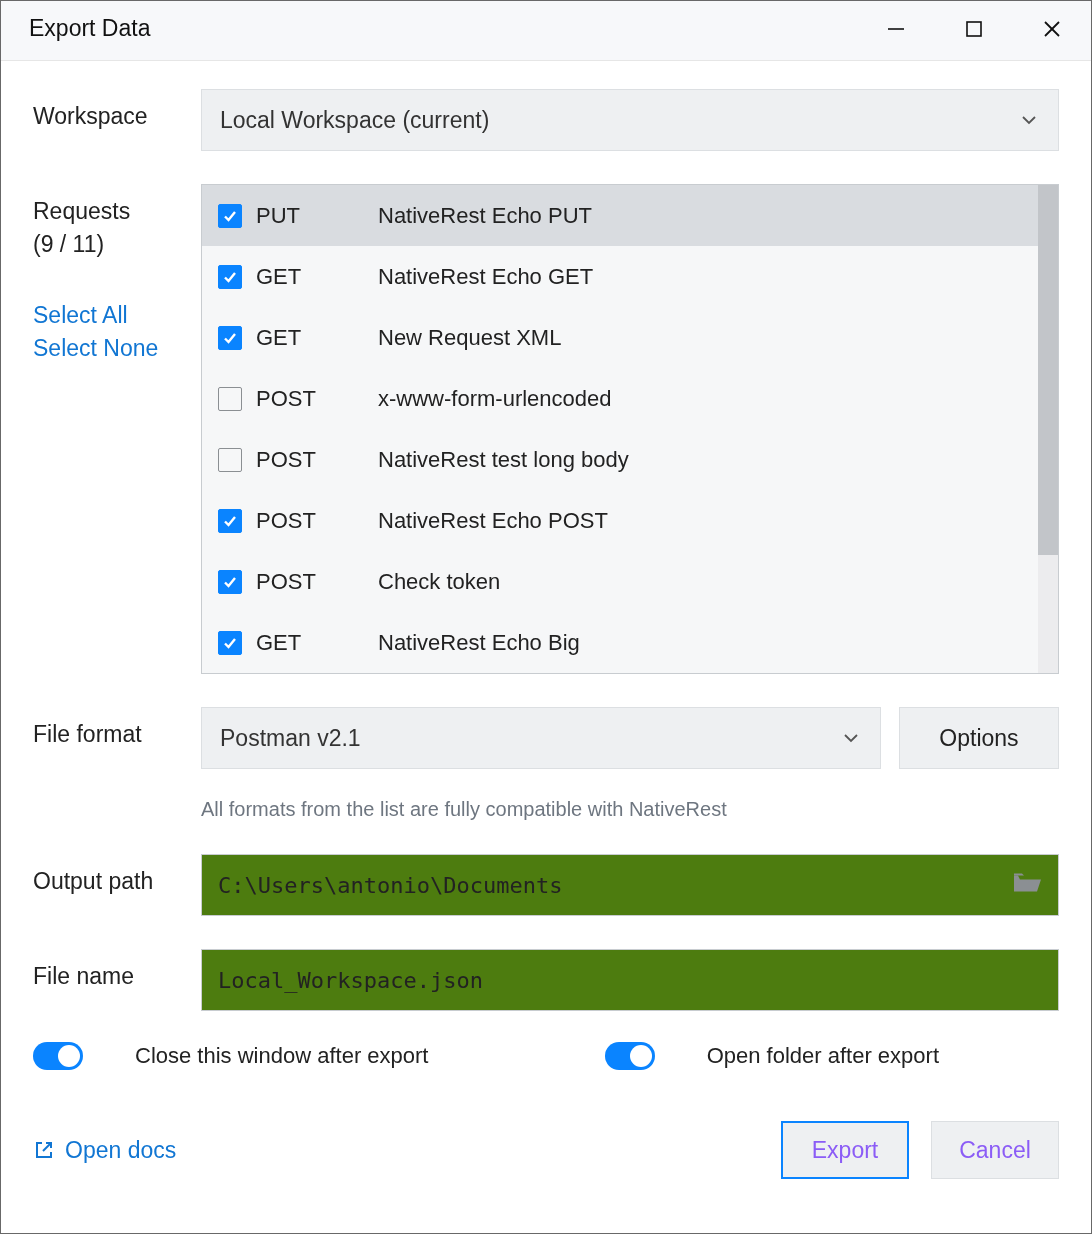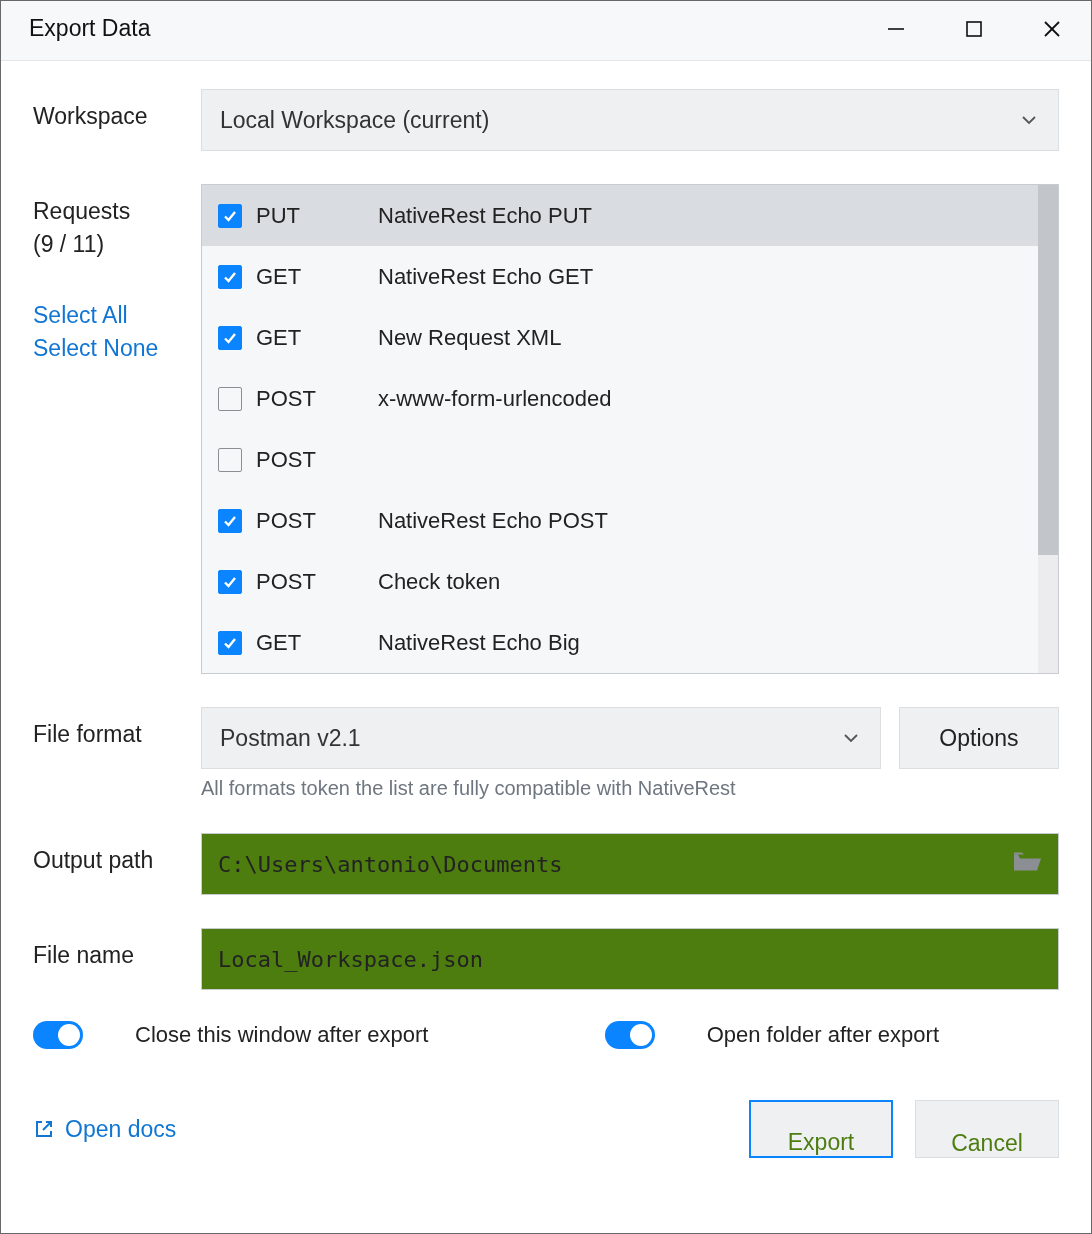--- a/index.html
+++ b/index.html
@@ -40,21 +40,21 @@
   .text-input { width: 100%; height: 62px; border: 1px solid #c8ccd0; background: #4d7c0f; padding: 0 16px; font-size: 22px; font-family: Consolas, monospace; color: #222; outline: none; display: flex; align-items: center; position: relative; }
   .text-input .folder-icon { position: absolute; right: 16px; top: 50%; transform: translateY(-50%); }
   .toggles-row { display: flex; gap: 70px; margin-top: 24px; margin-bottom: 44px; }
   .tog-wrap { display: flex; align-items: center; gap: 14px; }
   .toggle { width: 50px; height: 28px; border-radius: 14px; background: #0a84ff; position: relative; cursor: pointer; }
   .toggle::after { content: ""; position: absolute; top: 3px; right: 3px; width: 22px; height: 22px; border-radius: 50%; background: #fff; }
   .tog-label { font-size: 22px; color: #222; margin-left: 38px; }
   .footer { display: flex; align-items: center; }
   .open-docs { display: flex; align-items: center; gap: 10px; color: #1176d3; text-decoration: none; font-size: 23px; cursor: pointer; }
   .footer-btns { margin-left: auto; display: flex; gap: 22px; }
-  .btn { width: 144px; height: 58px; background: #eef0f2; border: 1px solid #dcdfe2; display: flex; align-items: flex-end; justify-content: center; font-size: 23px; color: #4d7c0f; cursor: pointer; }
+  .btn { width: 128px; height: 58px; background: #eef0f2; border: 1px solid #dcdfe2; display: flex; align-items: center; justify-content: center; font-size: 23px; color: #8b5cf6; cursor: pointer; }
   .btn.primary { border: 2px solid #0a84ff; }
 </style>
 </head>
 <body>
 
 <div class="window">
   <div class="titlebar">
     <div class="title">Export Data</div>
     <div class="win-controls">
       <div class="win-btn">
@@ -132,20 +132,21 @@
                 <span class="req-name">New Request XML</span>
               </div>
               <div class="list-item">
                 <div class="chk"></div>
                 <span class="method">POST</span>
                 <span class="req-name">x-www-form-urlencoded</span>
               </div>
               <div class="list-item">
                 <div class="chk"></div>
                 <span class="method">POST</span>
+                <span class="req-name">NativeRest test long body</span>
               </div>
               <div class="list-item">
                 <div class="chk checked">
                   <svg width="16" height="16" viewBox="0 0 16 16">
                     <polyline points="3,8.5 6.5,12 13,4" fill="none" stroke="#fff" stroke-width="2.4"></polyline>
                   </svg>
                 </div>
                 <span class="method">POST</span>
                 <span class="req-name">NativeRest Echo POST</span>
               </div>
@@ -167,40 +168,40 @@
                 <span class="method">GET</span>
                 <span class="req-name">NativeRest Echo Big</span>
               </div>
             </div>
           <div class="scrollbar-track"></div>
           <div class="scrollbar-thumb"></div>
         </div>
       </div>
     </div>
 
-    <div class="row format-row" style="margin-bottom:1px;">
+    <div class="row format-row" style="margin-bottom:22px;">
       <div class="label-col">File format</div>
       <div class="field-col">
         <div class="dropdown format-dd">
           <span>Postman v2.1</span>
           <span class="chev">
             <svg width="22" height="22" viewBox="0 0 22 22">
                 <polyline points="5,8 11,14 17,8" fill="none" stroke="#555" stroke-width="1.8"></polyline>
               </svg>
           </span>
         </div>
         <div class="options-btn">
           <span>Options</span>
         </div>
       </div>
     </div>
     <div class="row" style="margin-bottom:26px;">
       <div class="label-col"></div>
       <div class="field-col">
-        <div class="hint" style="margin-top:0;">All formats token the list are fully compatible with NativeRest</div>
+        <div class="hint" style="margin-top:0;">All formats from the list are fully compatible with NativeRest</div>
       </div>
     </div>
 
     <div class="row">
       <div class="label-col">Output path</div>
       <div class="field-col">
         <div class="text-input">
           <span>C:\Users\antonio\Documents</span>
           <span class="folder-icon">
             <svg width="30" height="26" viewBox="0 0 30 26">

